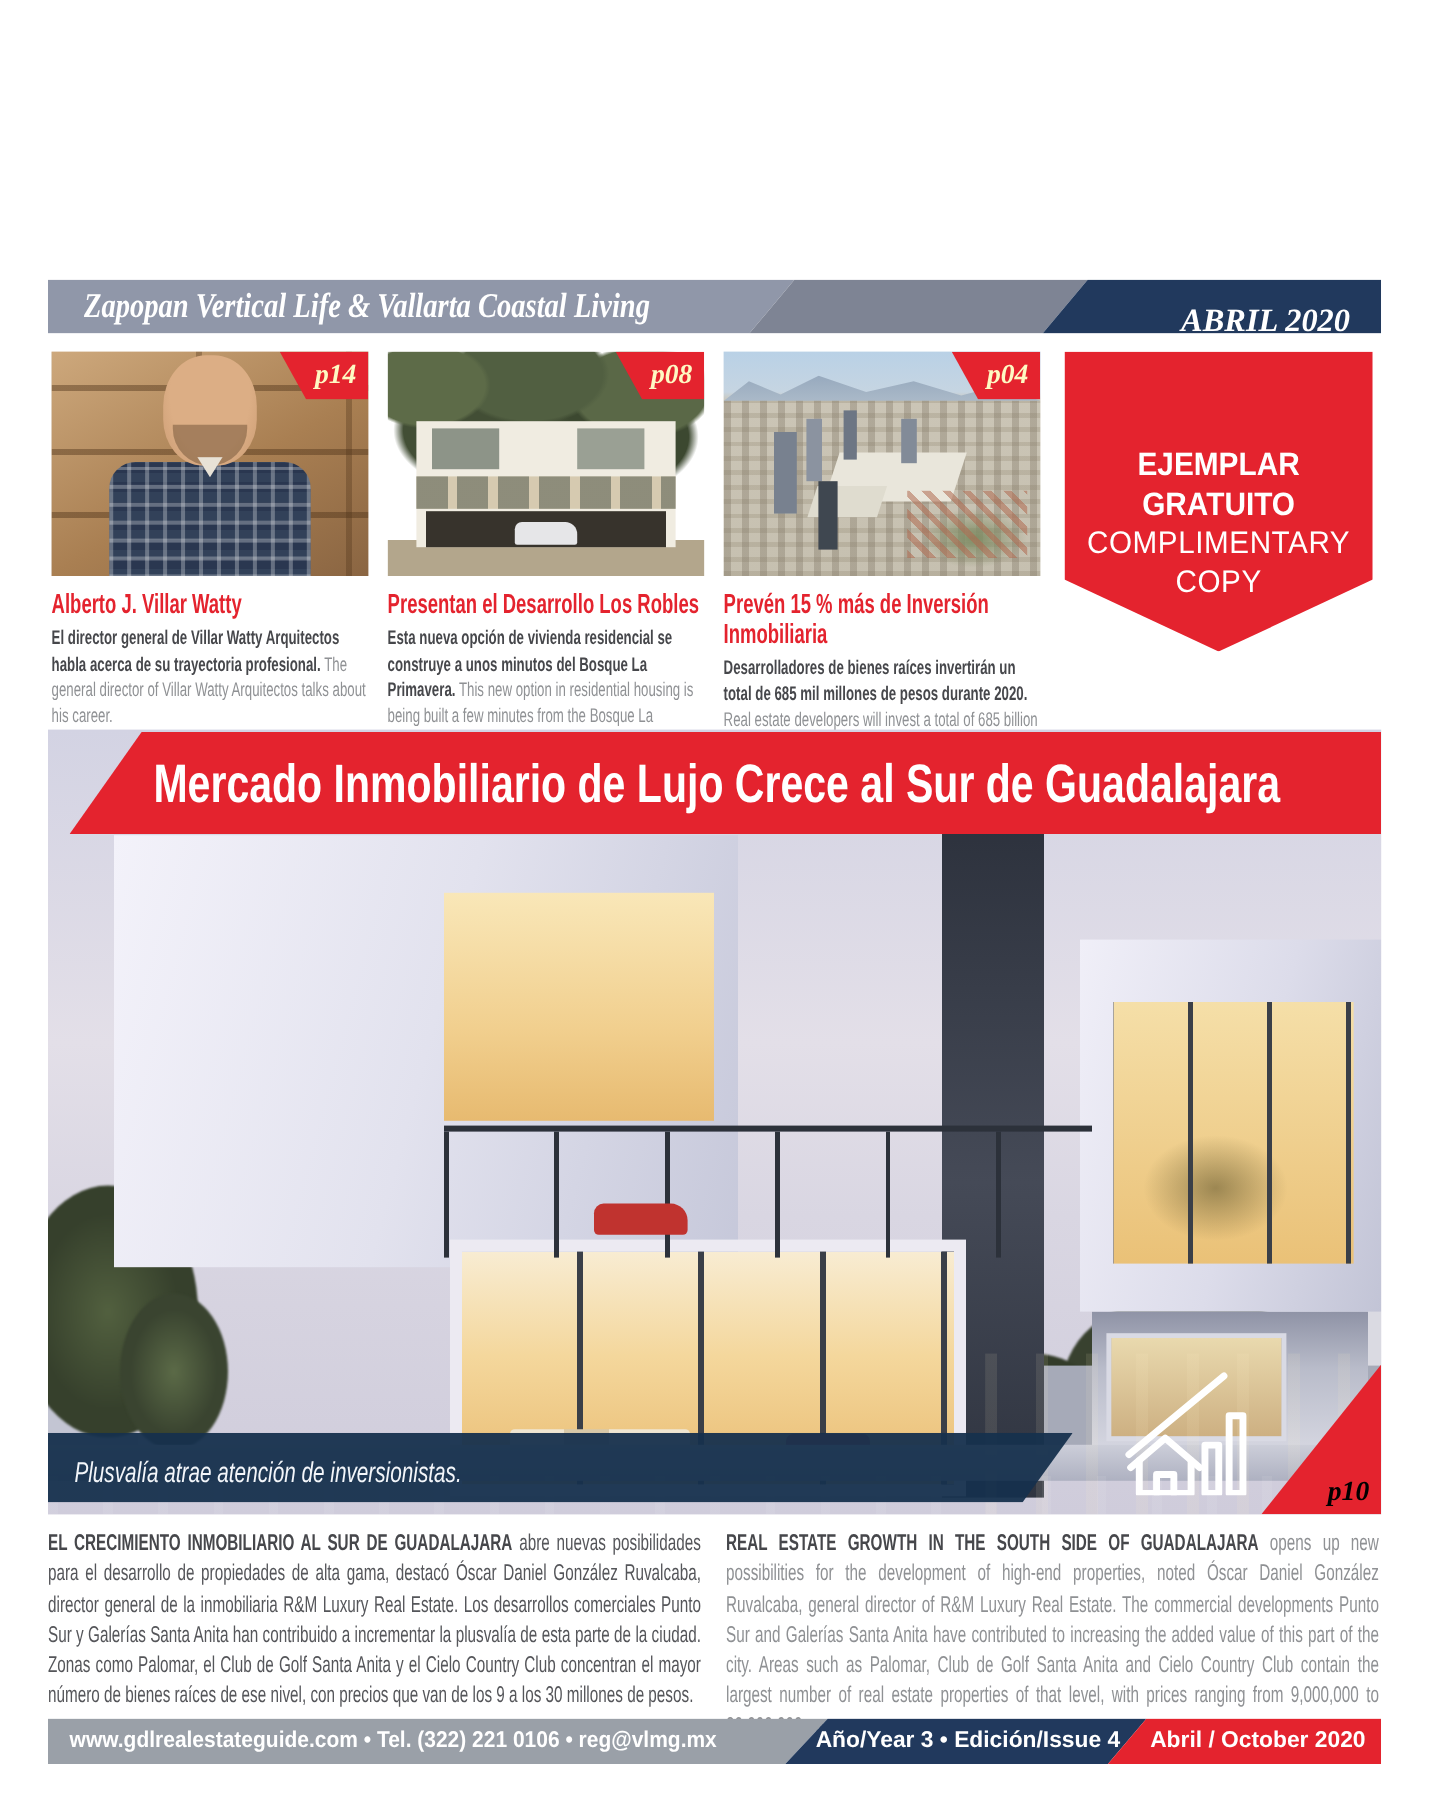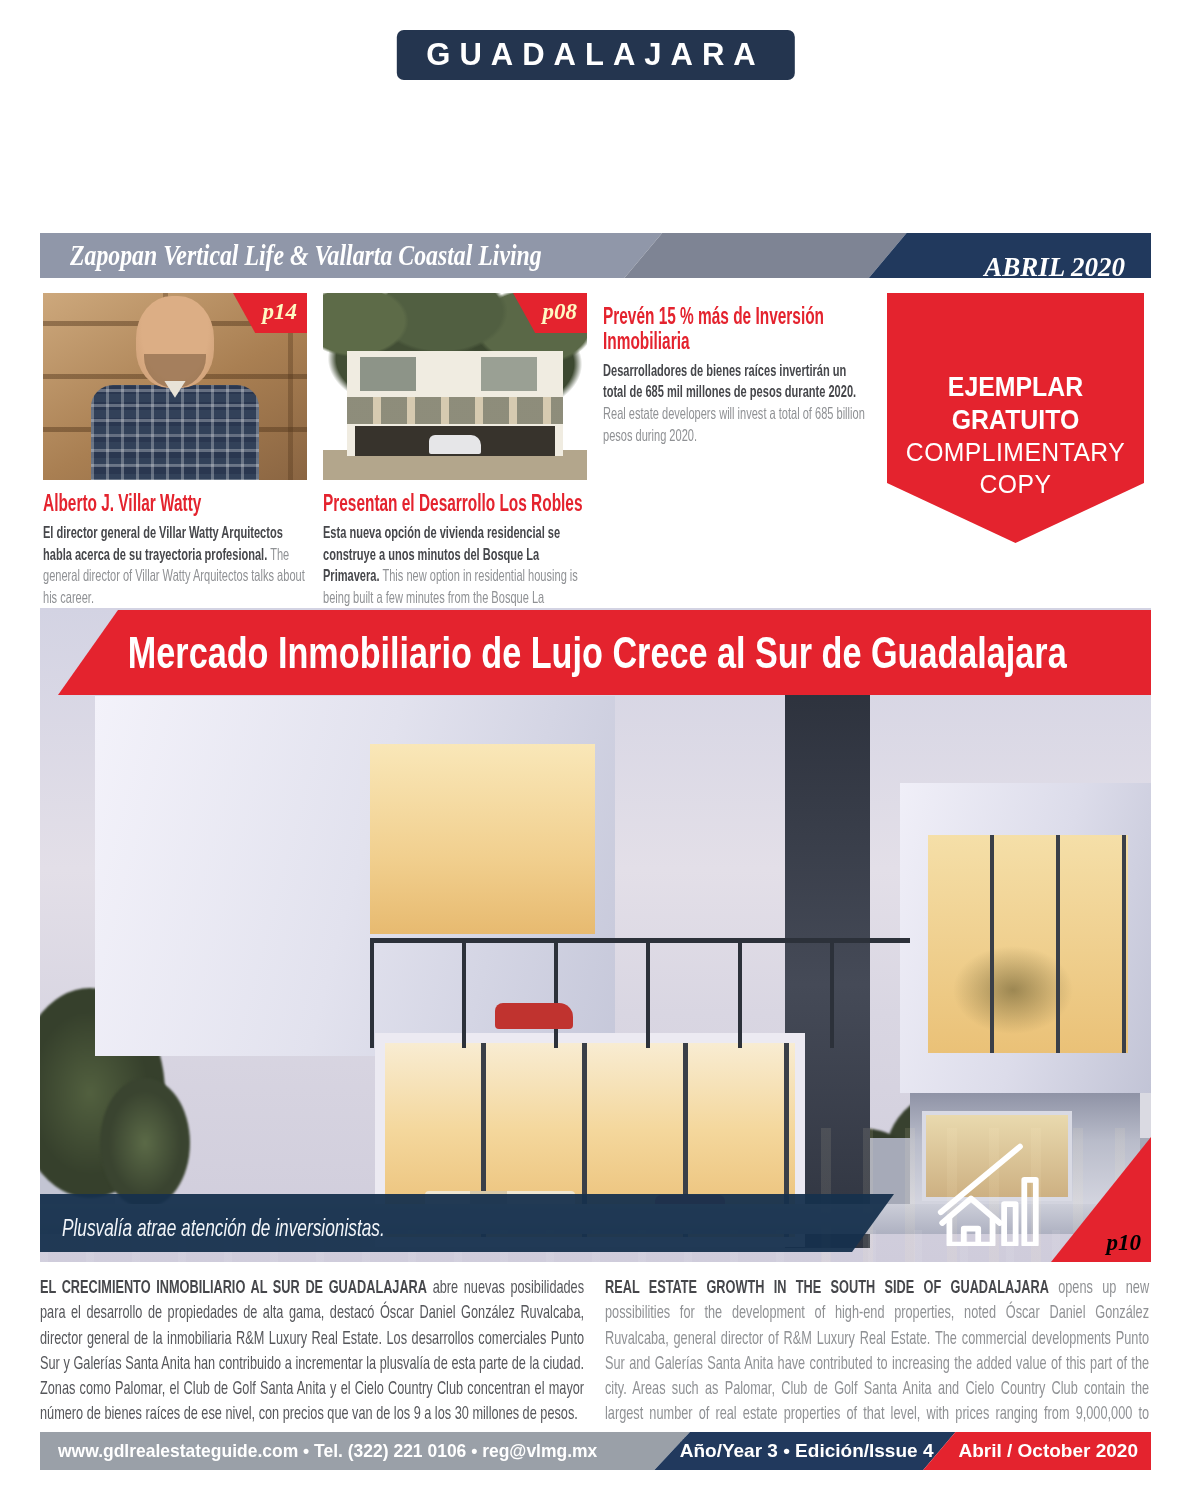--- a/index.html
+++ b/index.html
@@ -237,23 +237,20 @@
   .art-city .green{position:absolute;right:4%;bottom:4%;width:34%;height:26%;border-radius:40%;
     background:radial-gradient(closest-side,#7f8c64,rgba(127,140,100,0));}
   .art-city .roofs{position:absolute;left:58%;bottom:8%;width:38%;height:30%;
     background:repeating-linear-gradient(45deg,rgba(176,106,80,.55) 0 5px,transparent 5px 12px);}
 </style>
 </head>
 <body>
 
 <div class="page">
 
-  <div class="city-badge">
-    <span>GUADALAJARA</span>
-  </div>
 
   <div class="subbar">
     <div class="seg seg-light"></div>
     <div class="seg seg-mid"></div>
     <div class="seg seg-navy"></div>
     <div class="tagline">Zapopan Vertical Life &amp; Vallarta Coastal Living</div>
     <div class="issue-month">ABRIL 2020</div>
   </div>
 
   <div class="teaser-row">
@@ -282,20 +279,34 @@
           <div class="garage"></div>
           <div class="car"></div>
         </div>
         <div class="page-flag">p08</div>
       </div>
       <div class="teaser-title">Presentan el Desarrollo Los Robles</div>
       <div class="teaser-body"><span class="es">Esta nueva opción de vivienda residencial se construye a unos minutos del Bosque La Primavera.</span> <span class="en">This new option in residential housing is being built a few minutes from the Bosque La Primavera.</span></div>
     </div>
 
     <div class="teaser t3">
+      <div class="photo art-city">
+        <div class="mountains"></div>
+        <div class="fabric"></div>
+        <div class="mall"></div>
+        <div class="mall2"></div>
+        <div class="twr t1"></div>
+        <div class="twr t2"></div>
+        <div class="twr t3"></div>
+        <div class="twr t4"></div>
+        <div class="twr t5"></div>
+        <div class="green"></div>
+        <div class="roofs"></div>
+        <div class="page-flag">p04</div>
+      </div>
       <div class="teaser-title">Prevén 15 % más de Inversión Inmobiliaria</div>
       <div class="teaser-body"><span class="es">Desarrolladores de bienes raíces invertirán un total de 685 mil millones de pesos durante 2020.</span> <span class="en">Real estate developers will invest a total of 685 billion pesos during 2020.</span></div>
     </div>
 
     <div class="free-badge">
       <div class="txt">
         <div class="l1">EJEMPLAR GRATUITO</div><br>
         <div class="l2">COMPLIMENTARY COPY</div>
       </div>
     </div>

